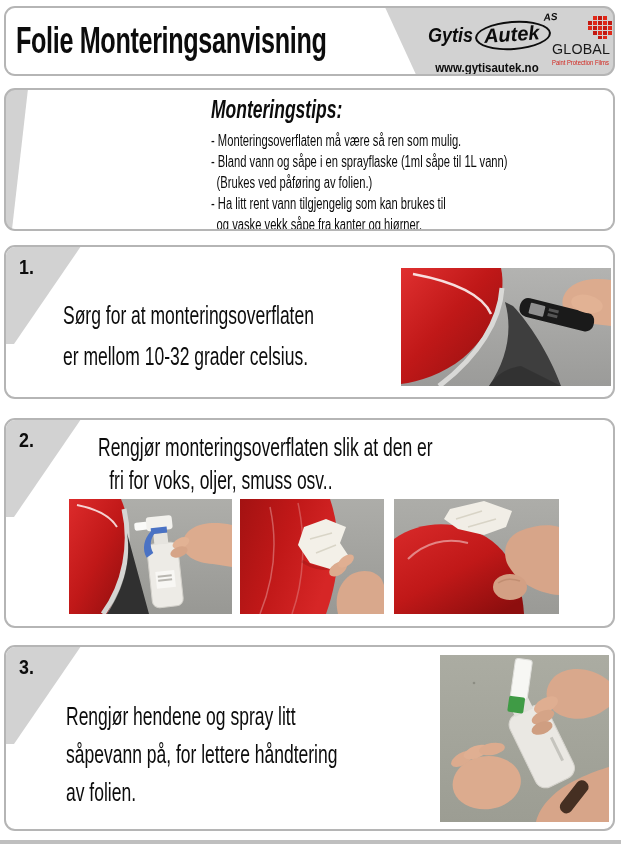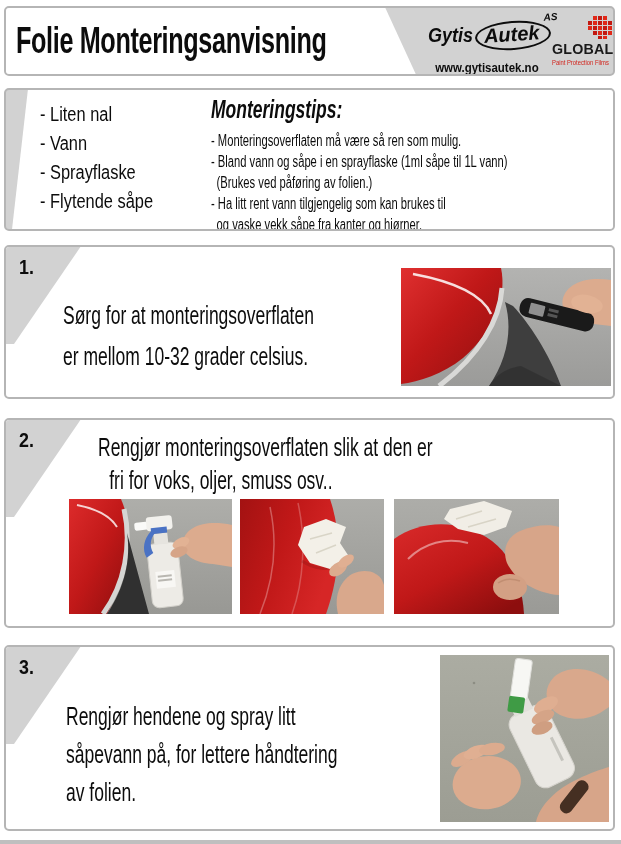--- a/index.html
+++ b/index.html
@@ -3,21 +3,21 @@
 <meta charset="utf-8">
 <style>
   html,body { margin:0; padding:0; background:#ffffff; }
   #page {
     position:relative; width:621px; height:844px; background:#fff;
     font-family:"Liberation Sans", sans-serif; color:#0c0c0c; overflow:hidden;
   }
   .box {
     position:absolute; left:4px; width:611px; box-sizing:border-box;
     background:#fff; border:2px solid var(--border_gray,#b5b5b5);
-    border-radius:5px; overflow:hidden;
+    border-radius:11px; overflow:hidden;
   }
   .graybg { background:var(--panel_gray,#d2d2d2); }
   
   #header { top:6px; height:70px; }
   .header-white {
     position:absolute; inset:0; background:#fff;
     clip-path:polygon(0 0, 62.5% 0, 67.5% 100%, 0 100%);
   }
   .title-wrap { position:absolute; left:10px; top:0; height:100%; display:flex; align-items:center; }
   .title {
@@ -29,21 +29,21 @@
   .gytis-name { display:inline-block; transform:scaleX(.9); transform-origin:100% 50%; }
   .oval {
     position:relative; display:inline-block; border:2.5px solid #0d0d0d; border-radius:50%;
     padding:0 9px 2px 7px; margin-left:2px; transform:rotate(-4deg);
   }
   .as { position:absolute; top:-9px; right:-10px; font-size:10px; font-style:italic; font-weight:bold; }
   .website { margin-top:10px; font-size:13.5px; font-weight:bold; }
   .website span { display:inline-block; transform:scaleX(.85); transform-origin:50% 50%; white-space:nowrap; }
   .global { position:absolute; left:546px; top:8px; width:66px; }
   .globe-icon { display:block; margin:0 2px 0 auto; }
-  .global-name { font-size:15.5px; font-weight:bold; color:#191919; letter-spacing:.2px; }
+  .global-name { font-size:15.5px; font-weight:normal; color:#191919; letter-spacing:.2px; }
   .global-name span { display:inline-block; transform:scaleX(.92); transform-origin:0 50%; }
   .global-tagline { font-size:6.5px; color:var(--global_red,#d21f17); margin-top:1px; }
   .global-tagline span { display:inline-block; transform:scaleX(.9); transform-origin:0 50%; white-space:nowrap; }
   
   #needs { top:88px; height:143px; }
   .needs-white {
     position:absolute; inset:0; background:#fff;
     clip-path:polygon(3.6% 0, 100% 0, 100% 100%, 1% 100%);
   }
   .supplies-col { position:absolute; left:34px; top:5px; }
@@ -126,26 +126,20 @@
         </g>
       </svg>
       <div class="global-name"><span>GLOBAL</span></div>
       <div class="global-tagline"><span>Paint Protection Films</span></div>
     </div>
   </div>
 
   <div id="needs" class="box graybg">
     <div class="needs-white"></div>
     <div class="supplies-col">
-      <div class="supplies-items">
-        <div><span>- Liten nal</span></div>
-        <div><span>- Vann</span></div>
-        <div><span>- Sprayflaske</span></div>
-        <div><span>- Flytende såpe</span></div>
-      </div>
     </div>
     <div class="tips-col">
       <div class="tips-heading"><span>Monteringstips:</span></div>
       <div class="tips-lines">
         <div>- Monteringsoverflaten må være så ren som mulig.</div>
         <div>- Bland vann og såpe i en sprayflaske (1ml såpe til 1L vann)</div>
         <div class="cont">(Brukes ved påføring av folien.)</div>
         <div>- Ha litt rent vann tilgjengelig som kan brukes til</div>
         <div class="cont">og vaske vekk såpe fra kanter og hjørner.</div>
       </div>

